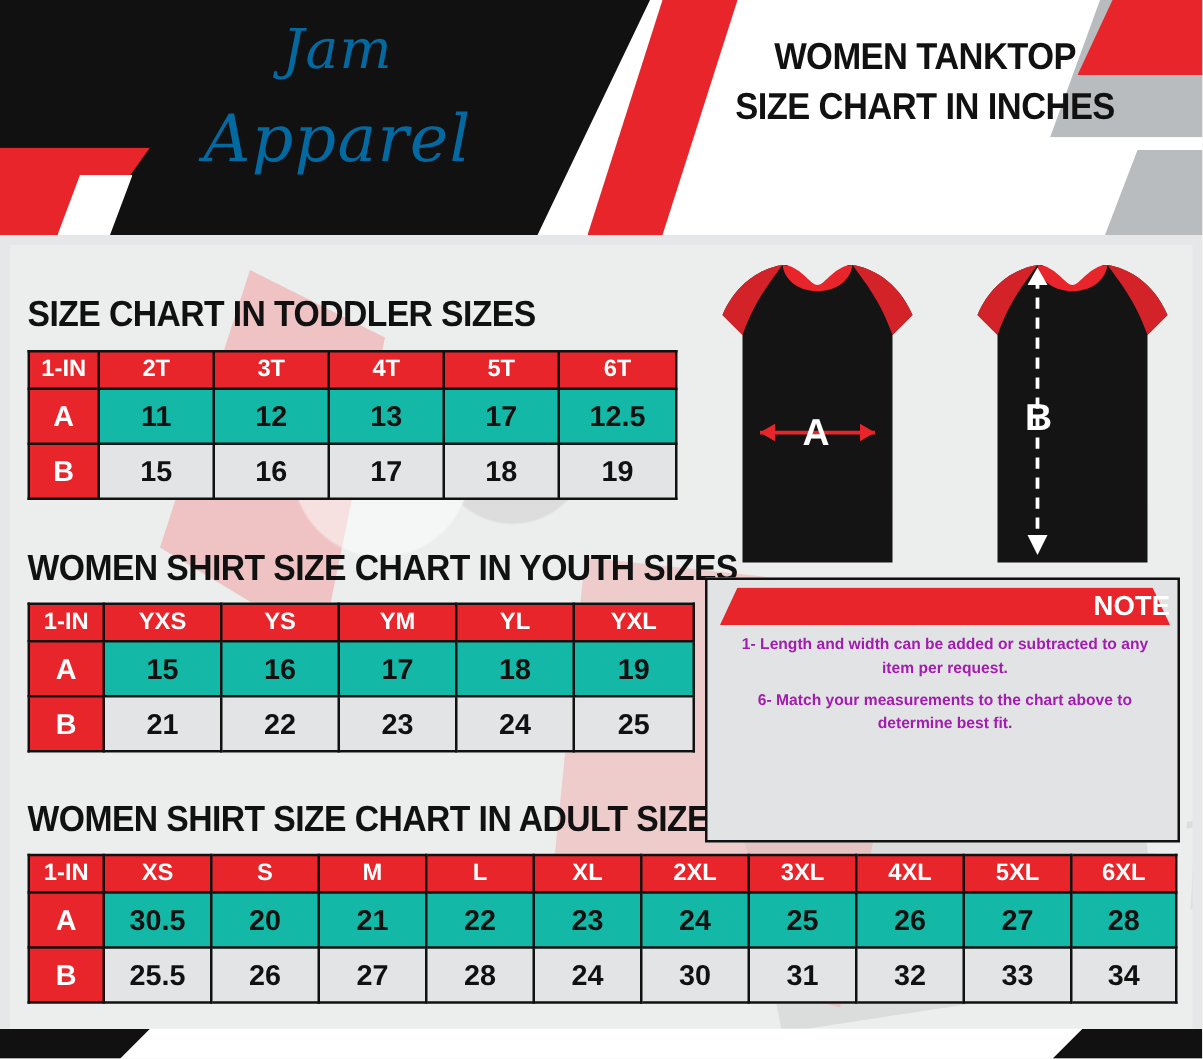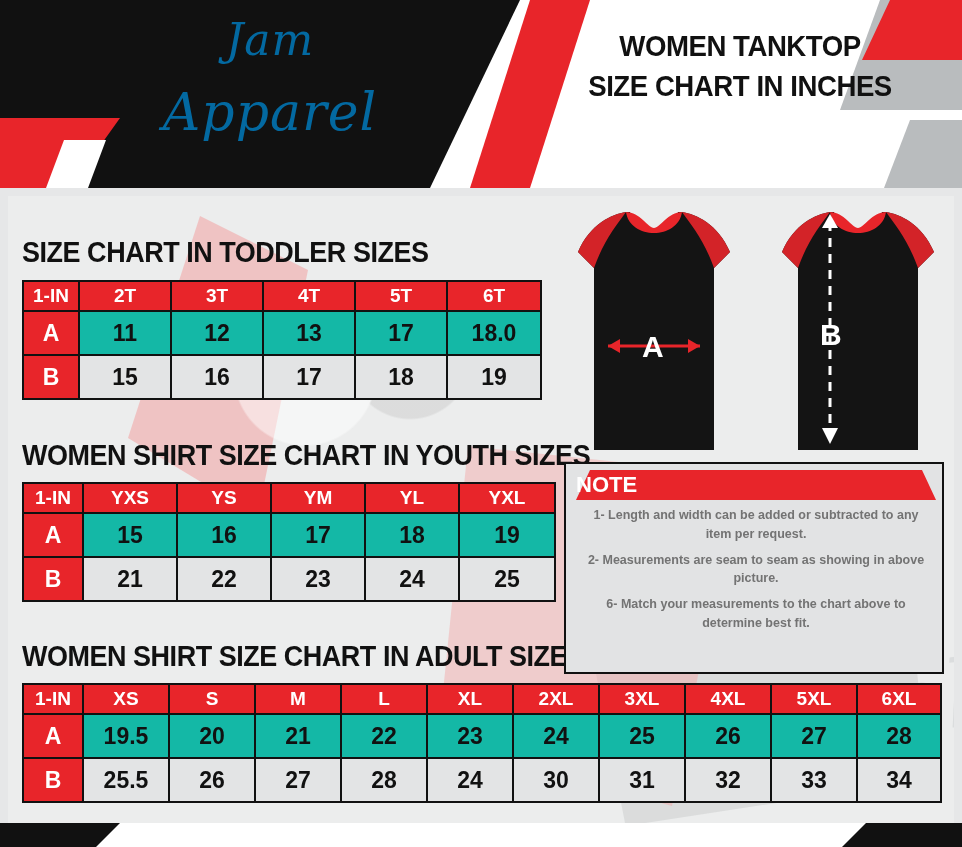--- a/index.html
+++ b/index.html
@@ -177,25 +177,25 @@
     position:absolute; left:556px; top:266px; width:380px; height:212px;
     background:#e2e3e4; border:2px solid #111111;
   }
   .note-title-bar {
     position:absolute; left:10px; top:6px; width:360px; height:30px;
     background:#e8252a;
     clip-path: polygon(14px 0, 346px 0, 360px 30px, 0 30px);
   }
   .note-title {
     position:absolute; left:10px; top:6px; width:360px; height:30px;
-    color:#ffffff; font-weight:bold; font-size:22px; text-align:left; line-height:30px;
+    color:#ffffff; font-weight:bold; font-size:22px; text-align:right; line-height:30px;
   }
   .note-list {
     position:absolute; left:14px; top:42px; width:352px;
-    font-size:12.5px; color:#737373; font-weight:bold; text-align:center;
+    font-size:12.5px; color:#a21caf; font-weight:bold; text-align:center;
     line-height:1.5;
   }
   .note-list div { margin-bottom:7px; }
 
   
   .footer {
     position:absolute; left:0; top:823px; width:962px; height:24px; background:#ffffff;
   }
   .foot-black-l { position:absolute; left:0; top:0; width:120px; height:24px; background:#111111;
     clip-path: polygon(0 0, 120px 0, 96px 24px, 0 24px); }
@@ -255,21 +255,21 @@
           <td>4T</td>
           <td>5T</td>
           <td>6T</td>
         </tr>
         <tr class="r1">
           <td class="rowlab">A</td>
           <td>11</td>
           <td>12</td>
           <td>13</td>
           <td>17</td>
-          <td>18.0</td>
+          <td>12.5</td>
         </tr>
         <tr class="r2">
           <td class="rowlab">B</td>
           <td>15</td>
           <td>16</td>
           <td>17</td>
           <td>18</td>
           <td>19</td>
         </tr>
       </tbody>
@@ -339,21 +339,21 @@
           <td>L</td>
           <td>XL</td>
           <td>2XL</td>
           <td>3XL</td>
           <td>4XL</td>
           <td>5XL</td>
           <td>6XL</td>
         </tr>
         <tr class="r1">
           <td class="rowlab">A</td>
-          <td>19.5</td>
+          <td>30.5</td>
           <td>20</td>
           <td>21</td>
           <td>22</td>
           <td>23</td>
           <td>24</td>
           <td>25</td>
           <td>26</td>
           <td>27</td>
           <td>28</td>
         </tr>
@@ -399,21 +399,20 @@
           <polygon points="62,8 54,22 70,22" fill="#ffffff"></polygon>
         </svg>
         <div class="shirt-label" style="left:52px; top:112px;">B</div>
       </div>
 
       <div class="notebox">
         <div class="note-title-bar"></div>
         <div class="note-title">NOTE</div>
         <div class="note-list">
           <div>1- Length and width can be added or subtracted to any item per request.</div>
-          <div>2- Measurements are seam to seam  as showing in above picture.</div>
           <div>6- Match your measurements to the chart above to determine best fit.</div>
         </div>
       </div>
 
     </div>
   </div>
 
   <div class="footer">
     <div class="foot-black-l"></div>
     <div class="foot-black-r"></div>

